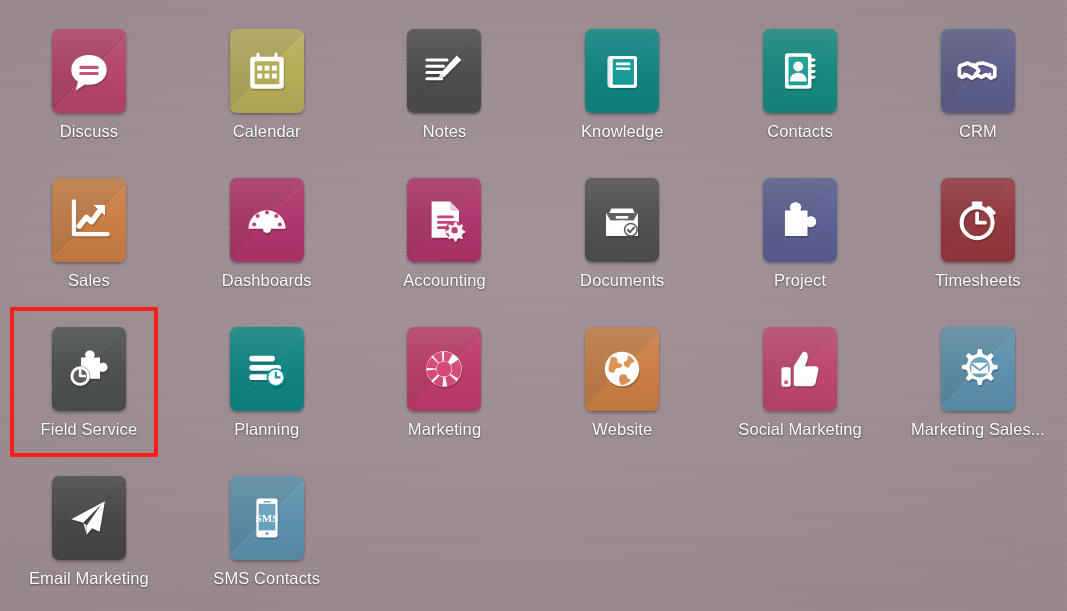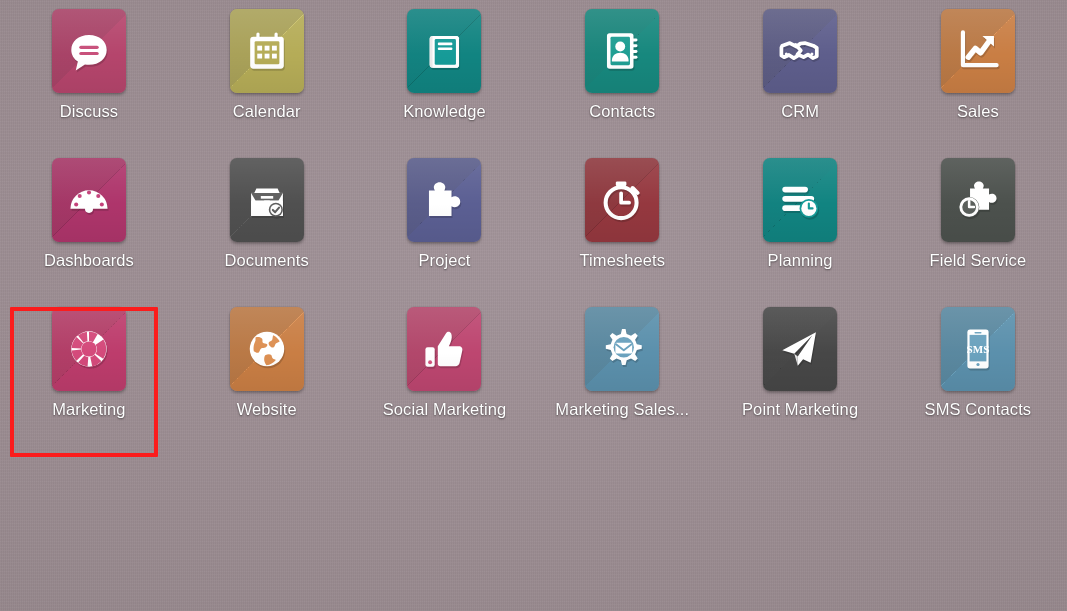--- a/index.html
+++ b/index.html
@@ -17,21 +17,21 @@
     position:relative;
   }
 
   #apps-grid {
     position:absolute;
     inset:0;
     display:grid;
     grid-template-columns:repeat(6, 177.8px);
     grid-template-rows:repeat(4, 149px);
     align-items:start;
-    padding-top:0;
+    padding-top:20px;
     padding-left:0px;
   }
 
   .app-cell {
     position:relative;
     display:flex;
     flex-direction:column;
     align-items:center;
     justify-content:flex-start;
     height:149px;
@@ -117,20 +117,29 @@
     <div class="app-cell">
       <div class="tile" style="background: linear-gradient(135deg, rgb(201, 192, 106) 0%, rgb(201, 192, 106) 50%, rgb(181, 172, 87) 50%, rgb(181, 172, 87) 100%);">
         <div class="longshadow"></div>
         <svg width="46" height="46" viewBox="0 0 52 52">
           <use href="#ic-calendar-icon"></use>
         </svg>
       </div>
       <div class="app-label">Calendar</div>
     </div>
     <div class="app-cell">
+      <div class="tile" style="background: linear-gradient(135deg, rgb(92, 92, 92) 0%, rgb(92, 92, 92) 50%, rgb(77, 77, 77) 50%, rgb(77, 77, 77) 100%);">
+        <div class="longshadow"></div>
+        <svg width="46" height="46" viewBox="0 0 52 52">
+          <use href="#ic-note-pencil-icon"></use>
+        </svg>
+      </div>
+      <div class="app-label">Notes</div>
+    </div>
+    <div class="app-cell">
       <div class="tile" style="background: linear-gradient(135deg, rgb(22, 155, 152) 0%, rgb(22, 155, 152) 50%, rgb(17, 132, 129) 50%, rgb(17, 132, 129) 100%);">
         <div class="longshadow"></div>
         <svg width="46" height="46" viewBox="0 0 52 52">
           <use href="#ic-book-icon"></use>
         </svg>
       </div>
       <div class="app-label">Knowledge</div>
     </div>
     <div class="app-cell">
       <div class="tile" style="background: linear-gradient(135deg, rgb(31, 158, 147) 0%, rgb(31, 158, 147) 50%, rgb(23, 136, 126) 50%, rgb(23, 136, 126) 100%);">
@@ -162,20 +171,29 @@
     <div class="app-cell">
       <div class="tile" style="background: linear-gradient(135deg, rgb(196, 65, 122) 0%, rgb(196, 65, 122) 50%, rgb(174, 53, 107) 50%, rgb(174, 53, 107) 100%);">
         <div class="longshadow"></div>
         <svg width="46" height="46" viewBox="0 0 52 52">
           <use href="#ic-gauge-icon"></use>
         </svg>
       </div>
       <div class="app-label">Dashboards</div>
     </div>
     <div class="app-cell">
+      <div class="tile" style="background: linear-gradient(135deg, rgb(196, 65, 122) 0%, rgb(196, 65, 122) 50%, rgb(174, 53, 107) 50%, rgb(174, 53, 107) 100%);">
+        <div class="longshadow"></div>
+        <svg width="46" height="46" viewBox="0 0 52 52">
+          <use href="#ic-invoice-gear-icon"></use>
+        </svg>
+      </div>
+      <div class="app-label">Accounting</div>
+    </div>
+    <div class="app-cell">
       <div class="tile" style="background: linear-gradient(135deg, rgb(95, 95, 95) 0%, rgb(95, 95, 95) 50%, rgb(80, 80, 80) 50%, rgb(80, 80, 80) 100%);">
         <div class="longshadow"></div>
         <svg width="46" height="46" viewBox="0 0 52 52">
           <use href="#ic-documents-check-icon"></use>
         </svg>
       </div>
       <div class="app-label">Documents</div>
     </div>
     <div class="app-cell">
       <div class="tile" style="background: linear-gradient(135deg, rgb(107, 111, 164) 0%, rgb(107, 111, 164) 50%, rgb(91, 95, 147) 50%, rgb(91, 95, 147) 100%);">
@@ -189,38 +207,38 @@
     <div class="app-cell">
       <div class="tile" style="background: linear-gradient(135deg, rgb(169, 68, 75) 0%, rgb(169, 68, 75) 50%, rgb(149, 56, 63) 50%, rgb(149, 56, 63) 100%);">
         <div class="longshadow"></div>
         <svg width="46" height="46" viewBox="0 0 52 52">
           <use href="#ic-stopwatch-icon"></use>
         </svg>
       </div>
       <div class="app-label">Timesheets</div>
     </div>
     <div class="app-cell">
+      <div class="tile" style="background: linear-gradient(135deg, rgb(91, 96, 92) 0%, rgb(91, 96, 92) 50%, rgb(76, 81, 77) 50%, rgb(76, 81, 77) 100%);">
+        <div class="longshadow"></div>
+        <svg width="46" height="46" viewBox="0 0 52 52">
+          <use href="#ic-puzzle-clock-icon"></use>
+        </svg>
+      </div>
+      <div class="app-label">Field Service</div>
+    </div>
+    <div class="app-cell">
       <div class="tile" style="background: linear-gradient(135deg, rgb(22, 155, 152) 0%, rgb(22, 155, 152) 50%, rgb(17, 132, 129) 50%, rgb(17, 132, 129) 100%);">
         <div class="longshadow"></div>
         <svg width="46" height="46" viewBox="0 0 52 52">
           <use href="#ic-bars-clock-icon"></use>
         </svg>
       </div>
       <div class="app-label">Planning</div>
     </div>
     <div class="app-cell">
-      <div class="tile" style="background: linear-gradient(135deg, rgb(91, 96, 92) 0%, rgb(91, 96, 92) 50%, rgb(76, 81, 77) 50%, rgb(76, 81, 77) 100%);">
-        <div class="longshadow"></div>
-        <svg width="46" height="46" viewBox="0 0 52 52">
-          <use href="#ic-puzzle-clock-icon"></use>
-        </svg>
-      </div>
-      <div class="app-label">Field Service</div>
-    </div>
-    <div class="app-cell">
       <div class="tile" style="background: linear-gradient(135deg, rgb(212, 74, 123) 0%, rgb(212, 74, 123) 50%, rgb(189, 60, 108) 50%, rgb(189, 60, 108) 100%);">
         <div class="longshadow"></div>
         <svg width="46" height="46" viewBox="0 0 52 52">
           <use href="#ic-lifebuoy-icon"></use>
         </svg>
       </div>
       <div class="app-label">Marketing</div>
     </div>
     <div class="app-cell">
       <div class="tile" style="background: linear-gradient(135deg, rgb(221, 144, 83) 0%, rgb(221, 144, 83) 50%, rgb(201, 126, 68) 50%, rgb(201, 126, 68) 100%);">
@@ -249,21 +267,21 @@
       </div>
       <div class="app-label">Marketing Sales...</div>
     </div>
     <div class="app-cell">
       <div class="tile" style="background: linear-gradient(135deg, rgb(86, 86, 86) 0%, rgb(86, 86, 86) 50%, rgb(71, 71, 71) 50%, rgb(71, 71, 71) 100%);">
         <div class="longshadow"></div>
         <svg width="46" height="46" viewBox="0 0 52 52">
           <use href="#ic-paper-plane-icon"></use>
         </svg>
       </div>
-      <div class="app-label">Point Marketing</div>
+      <div class="app-label">Email Marketing</div>
     </div>
     <div class="app-cell">
       <div class="tile" style="background: linear-gradient(135deg, rgb(107, 162, 190) 0%, rgb(107, 162, 190) 50%, rgb(91, 144, 172) 50%, rgb(91, 144, 172) 100%);">
         <div class="longshadow"></div>
         <svg width="46" height="46" viewBox="0 0 52 52">
           <use href="#ic-sms-phone-icon"></use>
         </svg>
       </div>
       <div class="app-label">SMS Contacts</div>
     </div>

